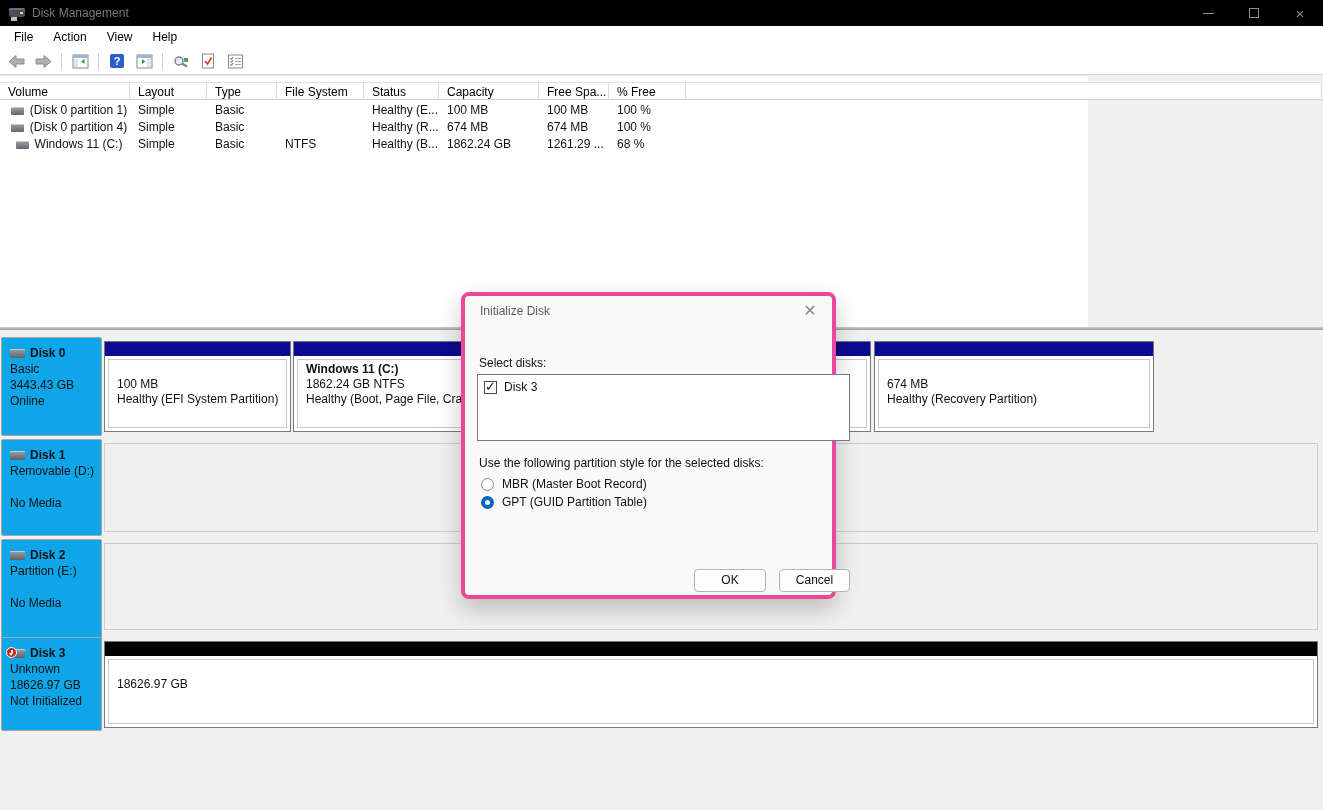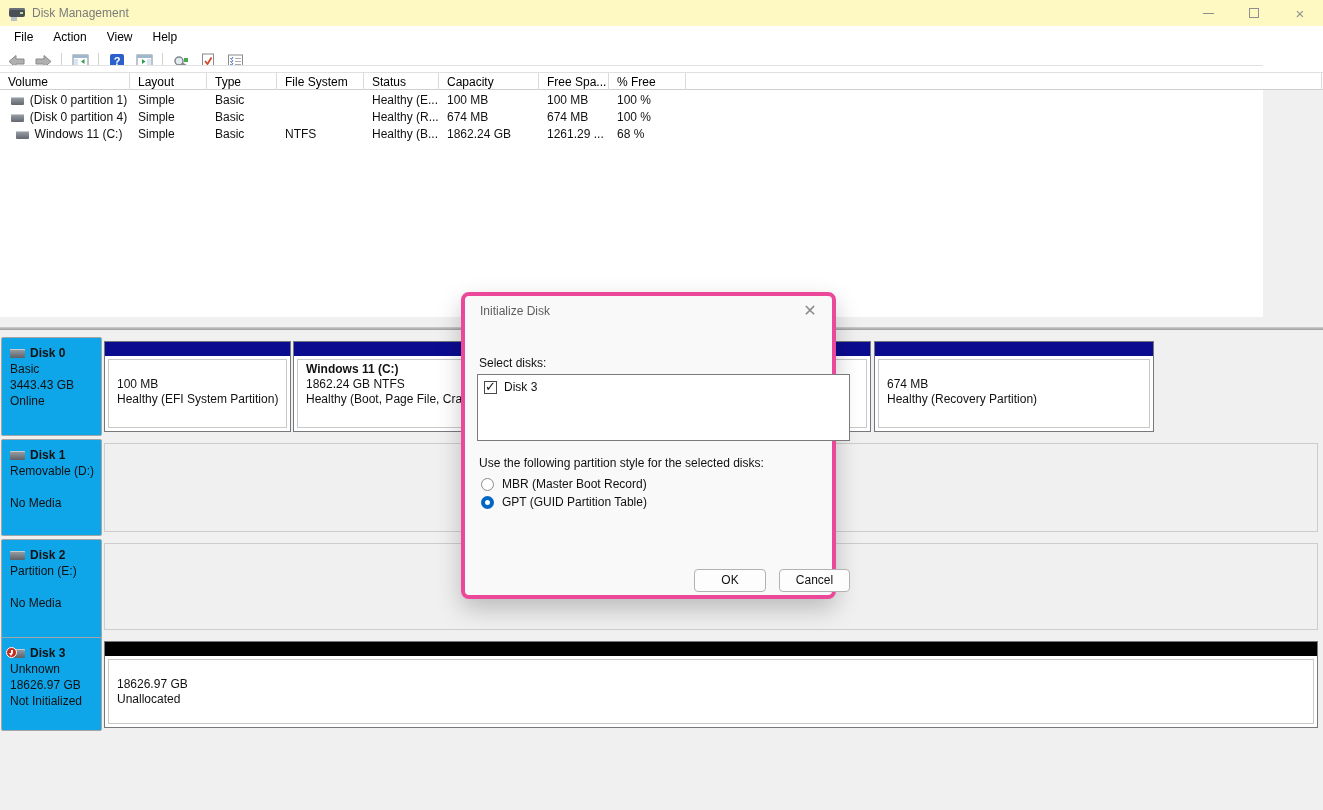--- a/index.html
+++ b/index.html
@@ -1,21 +1,21 @@
 <!DOCTYPE html>
 <html><head>
 <meta charset="utf-8">
 <style>
   * { margin:0; padding:0; box-sizing:border-box; }
   html,body { width:1323px; height:810px; overflow:hidden; }
   body { font-family:"Liberation Sans","DejaVu Sans",sans-serif; font-size:12px; color:#111;
          background:#f0f0f0; position:relative; }
 
   
-  .titlebar { position:absolute; top:0; left:0; width:1323px; height:26px; background:#fef9c3; }
+  .titlebar { position:absolute; top:0; left:0; width:1323px; height:26px; background:#000000; }
   .app-icon { position:absolute; left:9px; top:6px; width:17px; height:15px; }
   .app-icon .drive { position:absolute; left:0; top:2px; width:16px; height:9px; background:#4a4f57;
                      border-radius:2px; box-shadow:inset 0 2px 0 #6a707a; }
   .app-icon .dot   { position:absolute; right:3px; top:6px; width:3px; height:2px; background:#b8e08c; }
   .app-icon .plug  { position:absolute; left:2px; top:11px; width:6px; height:4px; background:#b9bfc7; }
   .title-text { position:absolute; left:32px; top:0; line-height:26px; color:#7a7a7a; }
   .win-btn { position:absolute; top:0; width:46px; height:26px; display:flex; align-items:center; justify-content:center; }
   .win-btn.min { right:92px; } .win-btn.max { right:46px; } .win-btn.close { right:0; }
   .glyph-min { width:11px; height:1px; background:#8f8f8f; }
   .glyph-max { width:10px; height:10px; border:1px solid #8f8f8f; }
@@ -26,21 +26,21 @@
              display:flex; align-items:center; padding-left:4px; }
   .menu-item { padding:0 10px; line-height:22px; color:#000; }
 
   
   .toolbar { position:absolute; top:48px; left:0; width:1323px; height:27px; background:#ffffff;
              border-bottom:1px solid #d4d4d4; display:flex; align-items:center; padding-left:7px; gap:9px; }
   .tb-sep { width:1px; height:17px; background:#d0d0d0; }
   .tb-icon { width:18px; height:17px; display:flex; align-items:center; justify-content:center; }
 
   
-  .volume-pane { position:absolute; top:65px; left:0; width:1263px; height:252px; background:#ffffff;
+  .volume-pane { position:absolute; top:75px; left:0; width:1088px; height:252px; background:#ffffff;
                  border-top:1px solid #e2e2e2;padding-left:23px; }
   .vol-header { position:absolute; top:6px; left:0; width:1323px; height:18px;
                 border-top:1px solid #e0e0e0; border-bottom:1px solid #cfcfcf; background:#fff; }
   .vh-cell { position:absolute; top:0; height:17px; border-right:1px solid #dadada; padding:2px 0 0 8px; color:#000; }
   .vol-rows { position:absolute; top:25px; left:0; width:1323px; }
   .vol-row { position:relative; height:17px;text-align:center; }
   .vr-cell { position:absolute; top:0; height:17px; padding:2px 0 0 8px; white-space:nowrap; }
   .drive-mini { display:inline-block; width:13px; height:8px; margin-right:6px; vertical-align:middle;
                 background:linear-gradient(#9ba1a8,#63686f); border-radius:1px; box-shadow:inset 0 1px 0 #c6cbd1; }
 
@@ -287,21 +287,20 @@
     <div class="line"><span class="drive-ico"><span class="badge"></span></span><span class="disk-name">Disk 3</span></div>
     <div class="line">Unknown</div>
     <div class="line">18626.97 GB</div>
     <div class="line">Not Initialized</div>
   </div>
   <div class="part-cell" style="left:104px;top:311px;width:1214px;height:87px">
     <div class="part-band band-black"></div>
     <div class="part-inner">
       <div class="pline ptitle"></div>
       <div class="pline">18626.97 GB</div>
-      <div class="pline">Unallocated</div>
     </div>
   </div>
 </div>
 
 <div class="dialog">
   <div class="dlg-title">Initialize Disk</div>
   <div class="dlg-close">✕</div>
   <div class="dlg-select">Select disks:</div>
   <div class="dlg-list">
     <div class="chk-row">

